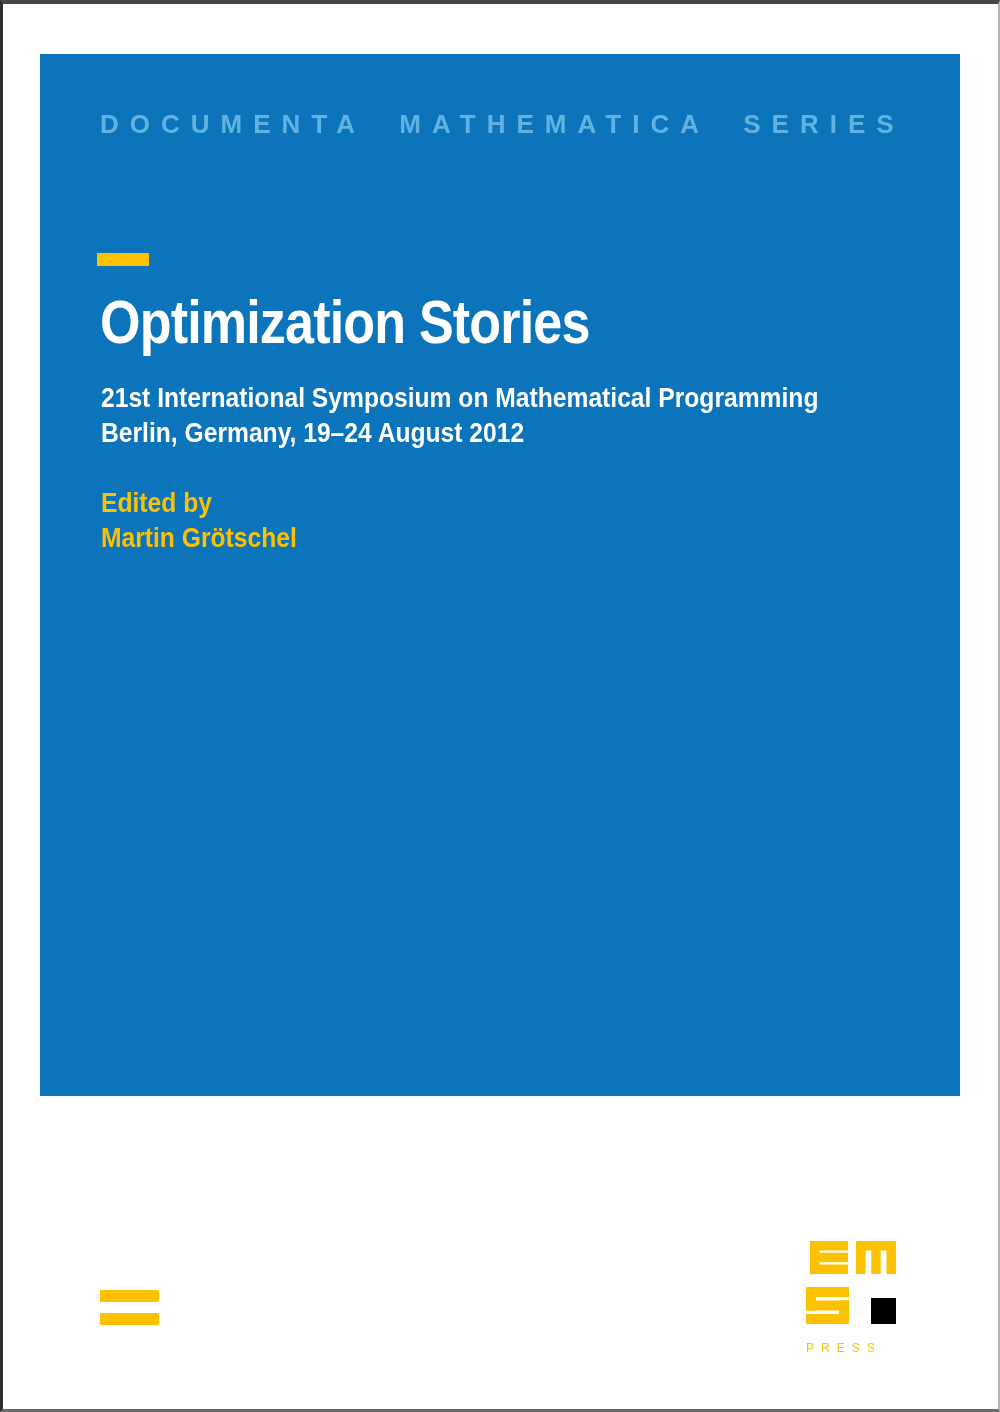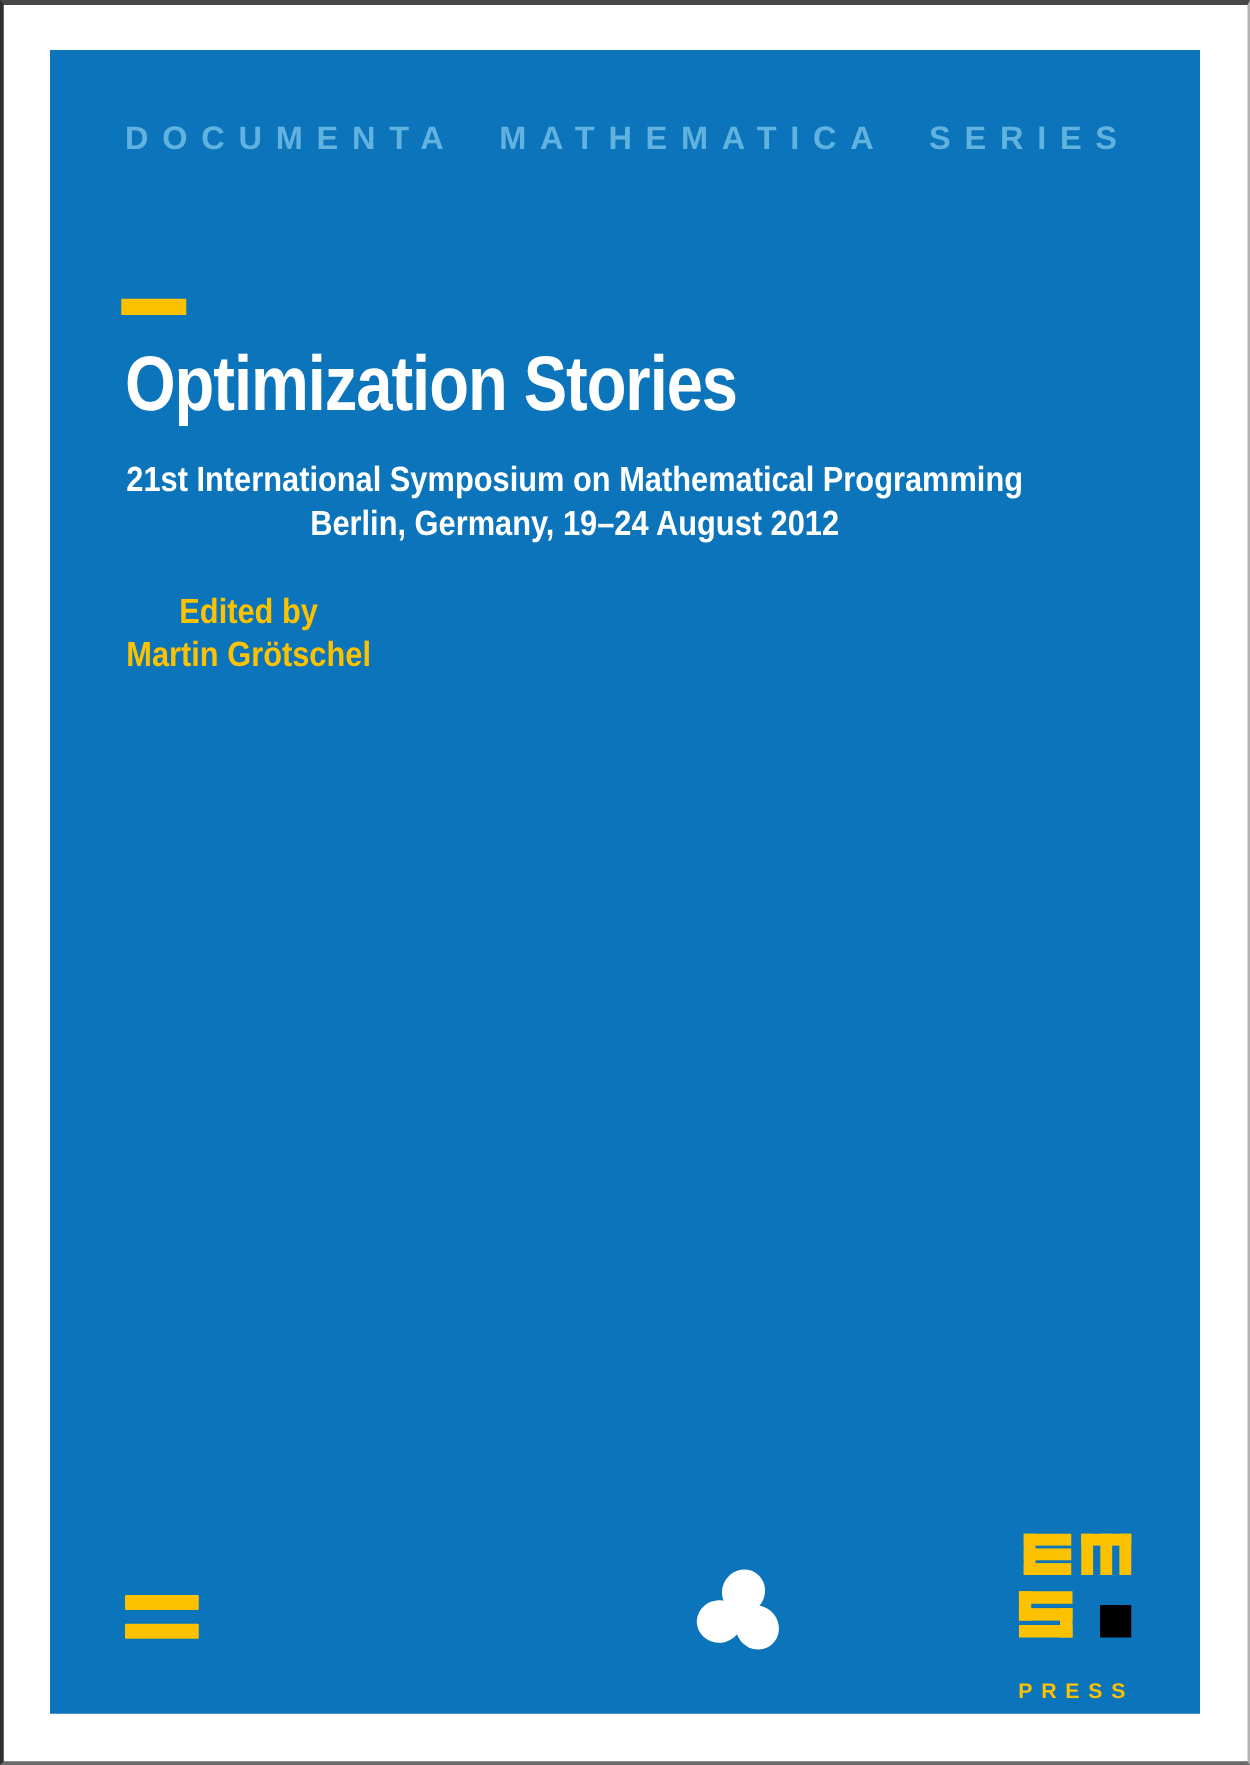--- a/index.html
+++ b/index.html
@@ -17,24 +17,23 @@
     width:1000px;height:1412px;
     background:var(--page-white);
     border-top:4px solid #474747;
     border-left:3px solid #2f2f2f;
     border-right:2px solid #b2b2b2;
     border-bottom:3px solid #6a6a6a;
     overflow:hidden;
     font-family:"Liberation Sans", sans-serif;
   }
   .panel{
-    position:absolute;left:37px;top:36px;   
-    width:920px;height:1331px;
+    position:absolute;left:37px;top:50px;   
+    width:920px;height:1042px;
     background:var(--panel-blue);
-    text-align:center;
   }
   .series{
     position:absolute;left:60px;top:57px;
     font-size:26px;line-height:26px;font-weight:700;
     color:var(--series-blue);
     letter-spacing:11px;word-spacing:16px;
     white-space:nowrap;
   }
   .dash{
     position:absolute;left:57px;top:199px;
@@ -74,22 +73,22 @@
   .dmv svg path{fill:var(--white);}
   .dmv-text{
     position:absolute;left:100px;top:21px;
     font-size:56px;line-height:56px;font-weight:700;
     color:var(--white);letter-spacing:1px;white-space:nowrap;
   }
   .ems{position:absolute;left:766px;top:1185px;width:110px;}
   .ems svg .mono{fill:var(--accent-yellow);}
   .ems svg .sq{fill:var(--square-black);}
   .press{
-    margin-top:27px;
-    font-size:17px;line-height:17px;font-weight:700;
+    margin-top:10px;
+    font-size:12px;line-height:17px;font-weight:400;
     color:var(--accent-yellow);letter-spacing:7px;white-space:nowrap;
   }
 </style>
 </head>
 <body>
 
 <div class="frame">
   <div class="panel">
 
     <div class="series">DOCUMENTA MATHEMATICA SERIES</div>

